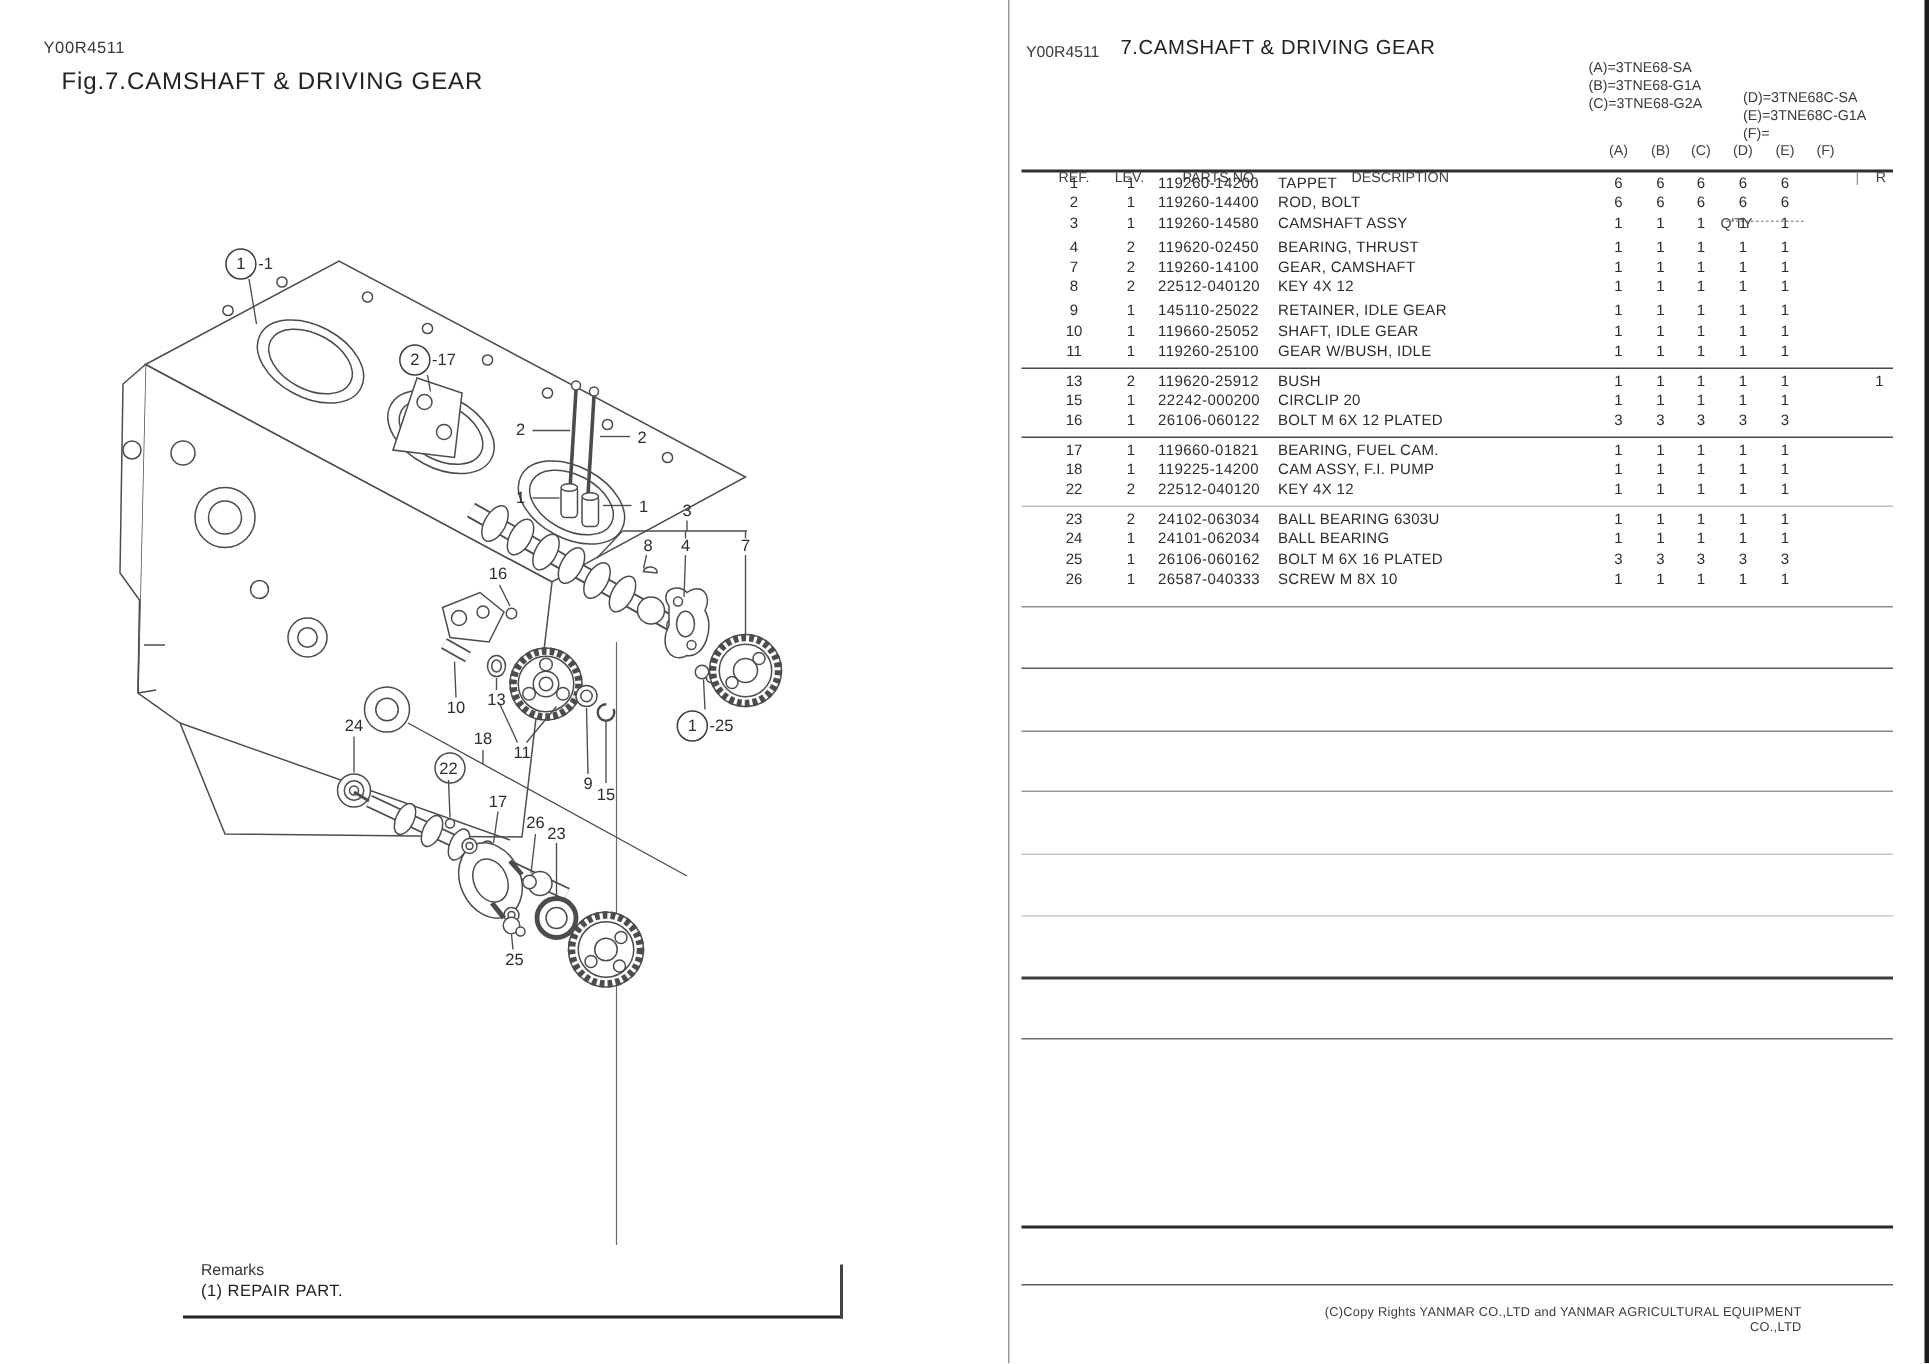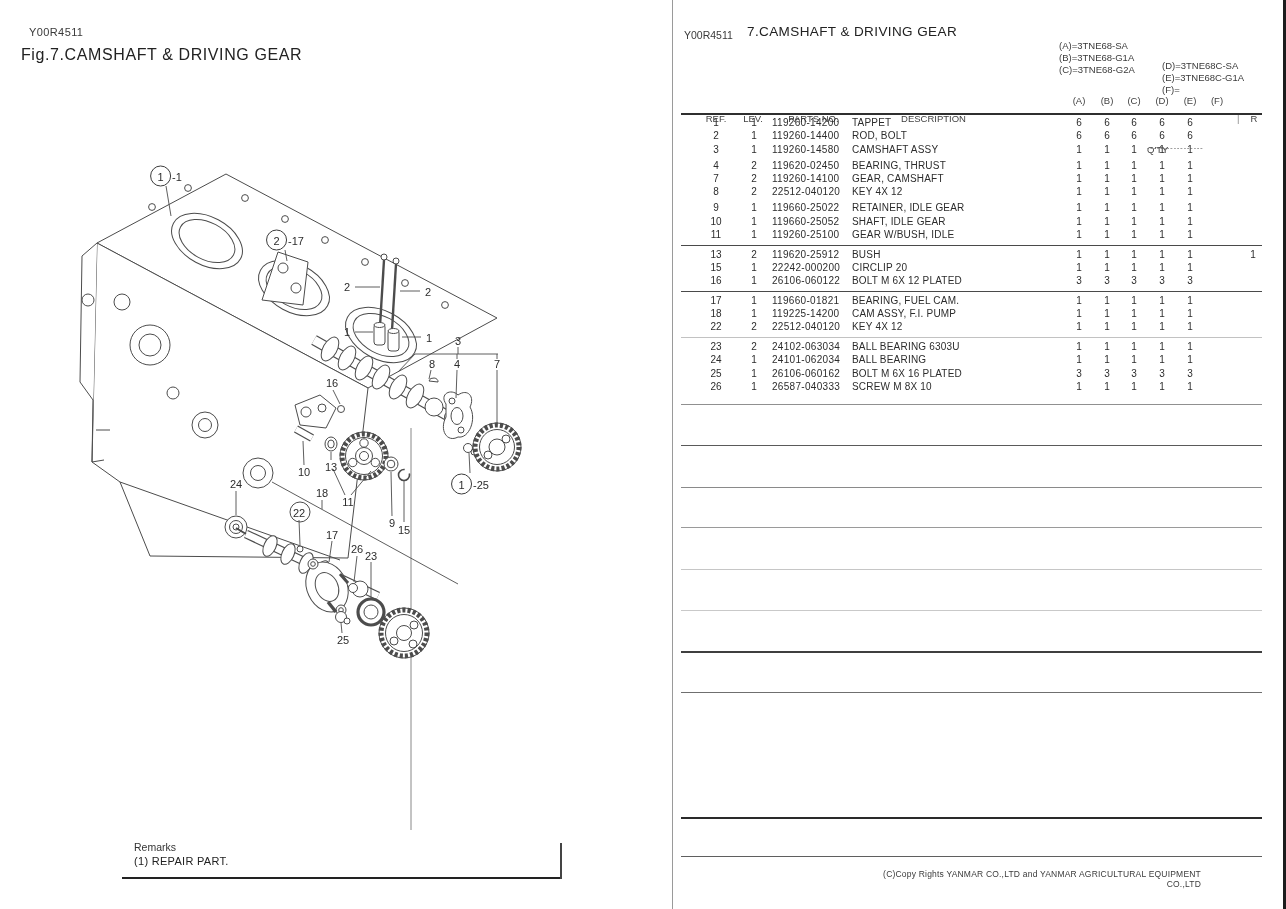--- a/index.html
+++ b/index.html
@@ -1,21 +1,21 @@
 <!DOCTYPE html>
 <html><head>
 <meta charset="utf-8">
 <style>
   html,body{margin:0;padding:0;background:#ffffff;}
   #page{position:relative;width:1286px;height:909px;background:#fff;overflow:hidden;
         font-family:"Liberation Sans",sans-serif;color:#2e2e2e;}
   .abs{position:absolute;}
   
   .left-code{left:29px;top:26px;font-size:11px;letter-spacing:.4px;color:#3a3a3a;}
-  .fig-title{left:21px;top:46px;font-size:16px;letter-spacing:.6px;color:#222;}
+  .fig-title{left:41px;top:46px;font-size:16px;letter-spacing:.6px;color:#222;}
   
   .divider{left:672px;top:0;width:1px;height:909px;background:#9a9a9a;}
   .right-edge{left:1283px;top:0;width:3px;height:909px;background:#1d1d1d;}
   
   .r-code{left:684px;top:29px;font-size:10.5px;color:#3a3a3a;}
   .r-title{left:747px;top:24px;font-size:13.5px;letter-spacing:.4px;color:#222;}
   .variants{top:40px;font-size:9.5px;line-height:12px;color:#3a3a3a;white-space:pre;}
   .variants.v1{left:1059px;} .variants.v2{left:1162px;margin-top:20px;}
   
   #table{left:681px;top:82px;width:581px;}
@@ -443,21 +443,21 @@
           <span class="c-q" style="left: 441px;">1</span>
           <span class="c-q" style="left: 469px;">1</span>
           <span class="c-q" style="left: 497px;">1</span>
           <span class="c-q" style="left: 524px;"></span>
           <span class="c-r"></span>
         </div>
         <div class="sep-gap"></div>
         <div class="trow">
           <span class="c-ref">9</span>
           <span class="c-lev">1</span>
-          <span class="c-part">119660-25022</span>
+          <span class="c-part">145110-25022</span>
           <span class="c-desc">RETAINER, IDLE GEAR</span>
           <span class="c-q" style="left: 386px;">1</span>
           <span class="c-q" style="left: 414px;">1</span>
           <span class="c-q" style="left: 441px;">1</span>
           <span class="c-q" style="left: 469px;">1</span>
           <span class="c-q" style="left: 497px;">1</span>
           <span class="c-q" style="left: 524px;"></span>
           <span class="c-r"></span>
         </div>
         <div class="trow">

